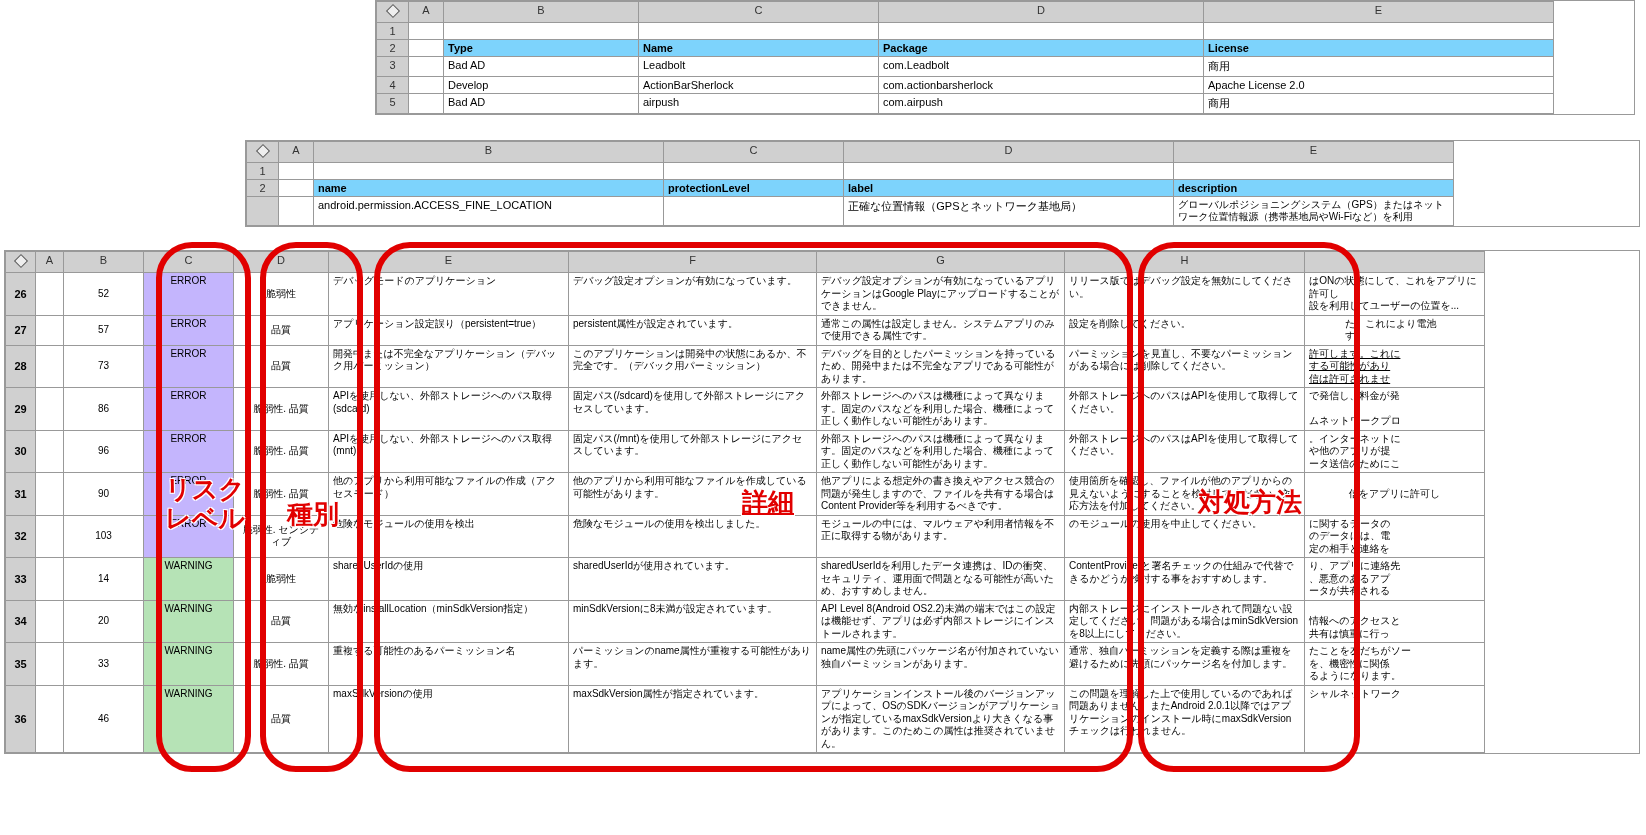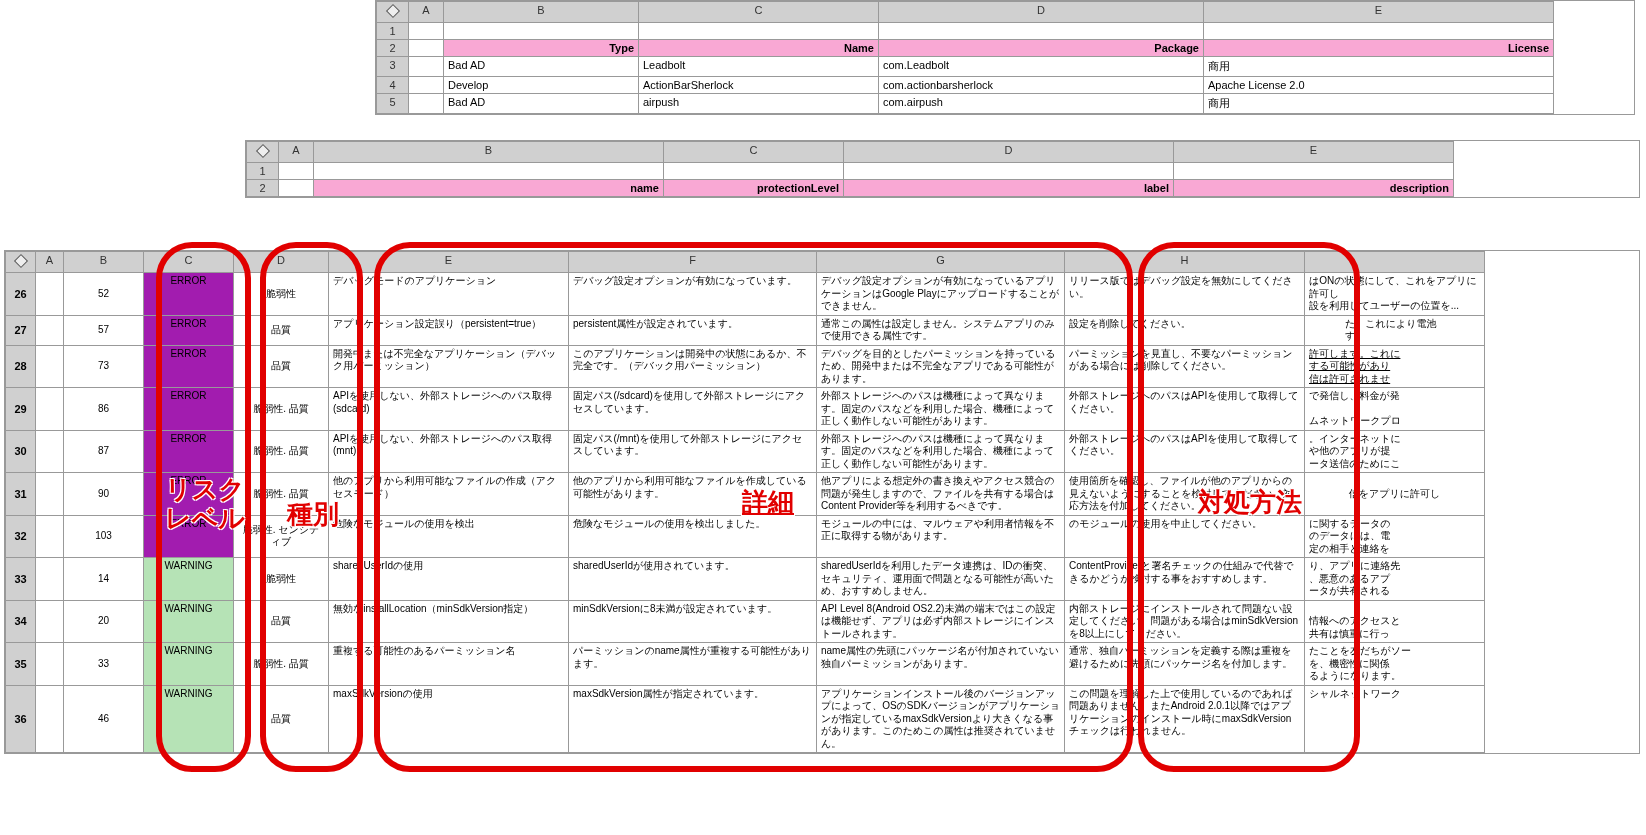--- a/index.html
+++ b/index.html
@@ -10,23 +10,23 @@
     width: 1646px;
     height: 835px;
     position: relative;
     overflow: hidden;
   }
   .layer { position: absolute; background: #fff; border: 1px solid #999; }
   table { border-collapse: collapse; table-layout: fixed; }
   th, td { border: 1px solid #999; padding: 2px 4px; vertical-align: top; text-align: left; overflow: hidden; }
   .colhdr { background: #d0d0d0; text-align: center; font-weight: normal; color:#333; }
   .rowhdr { background: #d0d0d0; text-align: center; font-weight: normal; color:#333; }
-  .sechdr { background: #f9a8d4; text-align: right; font-weight: bold; }
+  .sechdr { background: #7dd3fc; text-align: left; font-weight: bold; }
   .diamond { display:inline-block; width:10px; height:10px; transform:rotate(45deg); border:1px solid #555; background:#eee; margin:2px;}
-  .err { background: #a21caf; text-align:center; }
+  .err { background: #c4b5fd; text-align:center; }
   .warn { background: #b6e3b6; text-align:center; }
   .small { font-size: 10px; line-height: 1.2; }
 
   
   #layer1 { left: 375px; top: 0; width: 1260px; }
   #layer1 .c-dia { width: 32px; }
   #layer1 .c-A { width: 35px; }
   #layer1 .c-B { width: 195px; }
   #layer1 .c-C { width: 240px; }
   #layer1 .c-D { width: 325px; }
@@ -165,20 +165,28 @@
           <td></td>
   </tr>
   <tr>
     <th class="rowhdr">2</th>
     <td></td>
     <td class="sechdr">name</td>
     <td class="sechdr">protectionLevel</td>
     <td class="sechdr">label</td>
     <td class="sechdr">description</td>
   </tr>
+  <tr>
+    <th class="rowhdr"></th>
+    <td></td>
+    <td>android.permission.ACCESS_FINE_LOCATION</td>
+    <td></td>
+    <td>正確な位置情報（GPSとネットワーク基地局）</td>
+    <td class="small clipE">グローバルポジショニングシステム（GPS）またはネットワーク位置情報源（携帯基地局やWi-Fiなど）を利用</td>
+  </tr>
 </tbody>
     </table>
 </div>
 
 <div id="layer3" class="layer">
 <table>
   <colgroup>
     <col class="c-dia">
         <col class="c-A">
         <col class="c-B">
@@ -249,21 +257,21 @@
           <td class="num">脆弱性. 品質</td>
           <td>APIを使用しない、外部ストレージへのパス取得(sdcard)</td>
           <td>固定パス(/sdcard)を使用して外部ストレージにアクセスしています。</td>
           <td>外部ストレージへのパスは機種によって異なります。固定のパスなどを利用した場合、機種によって正しく動作しない可能性があります。</td>
           <td>外部ストレージへのパスはAPIを使用して取得してください。</td>
           <td style="font-size:10px;">で発信し、料金が発<br><br>ムネットワークプロ</td>
         </tr>
         <tr>
           <th class="rowhdr-r">30</th>
           <td></td>
-          <td class="num">87</td>
+          <td class="num">96</td>
           <td class="err">ERROR</td>
           <td class="num">脆弱性. 品質</td>
           <td>APIを使用しない、外部ストレージへのパス取得(mnt)</td>
           <td>固定パス(/mnt)を使用して外部ストレージにアクセスしています。</td>
           <td>外部ストレージへのパスは機種によって異なります。固定のパスなどを利用した場合、機種によって正しく動作しない可能性があります。</td>
           <td>外部ストレージへのパスはAPIを使用して取得してください。</td>
           <td style="font-size:10px;">。インターネットに<br>や他のアプリが提<br>ータ送信のためにこ</td>
         </tr>
         <tr>
           <th class="rowhdr-r">31</th>

